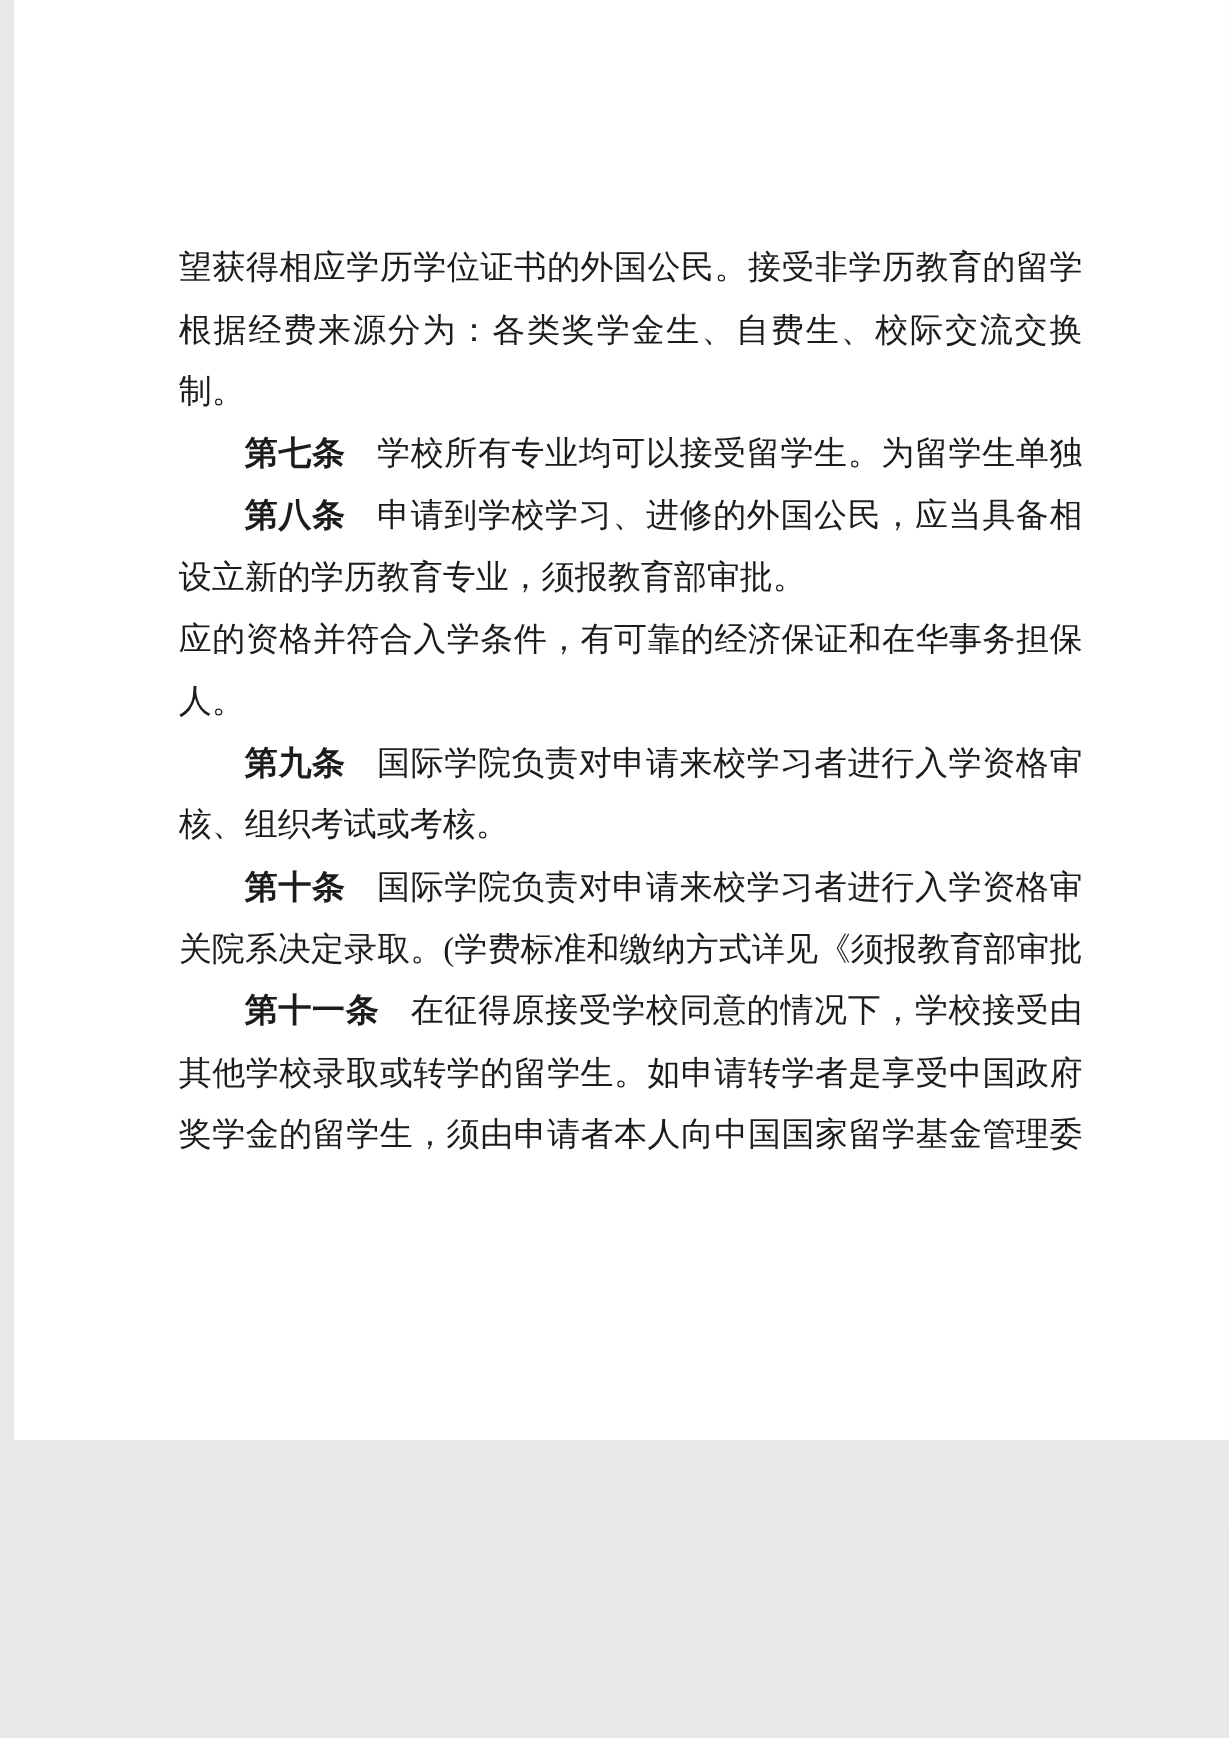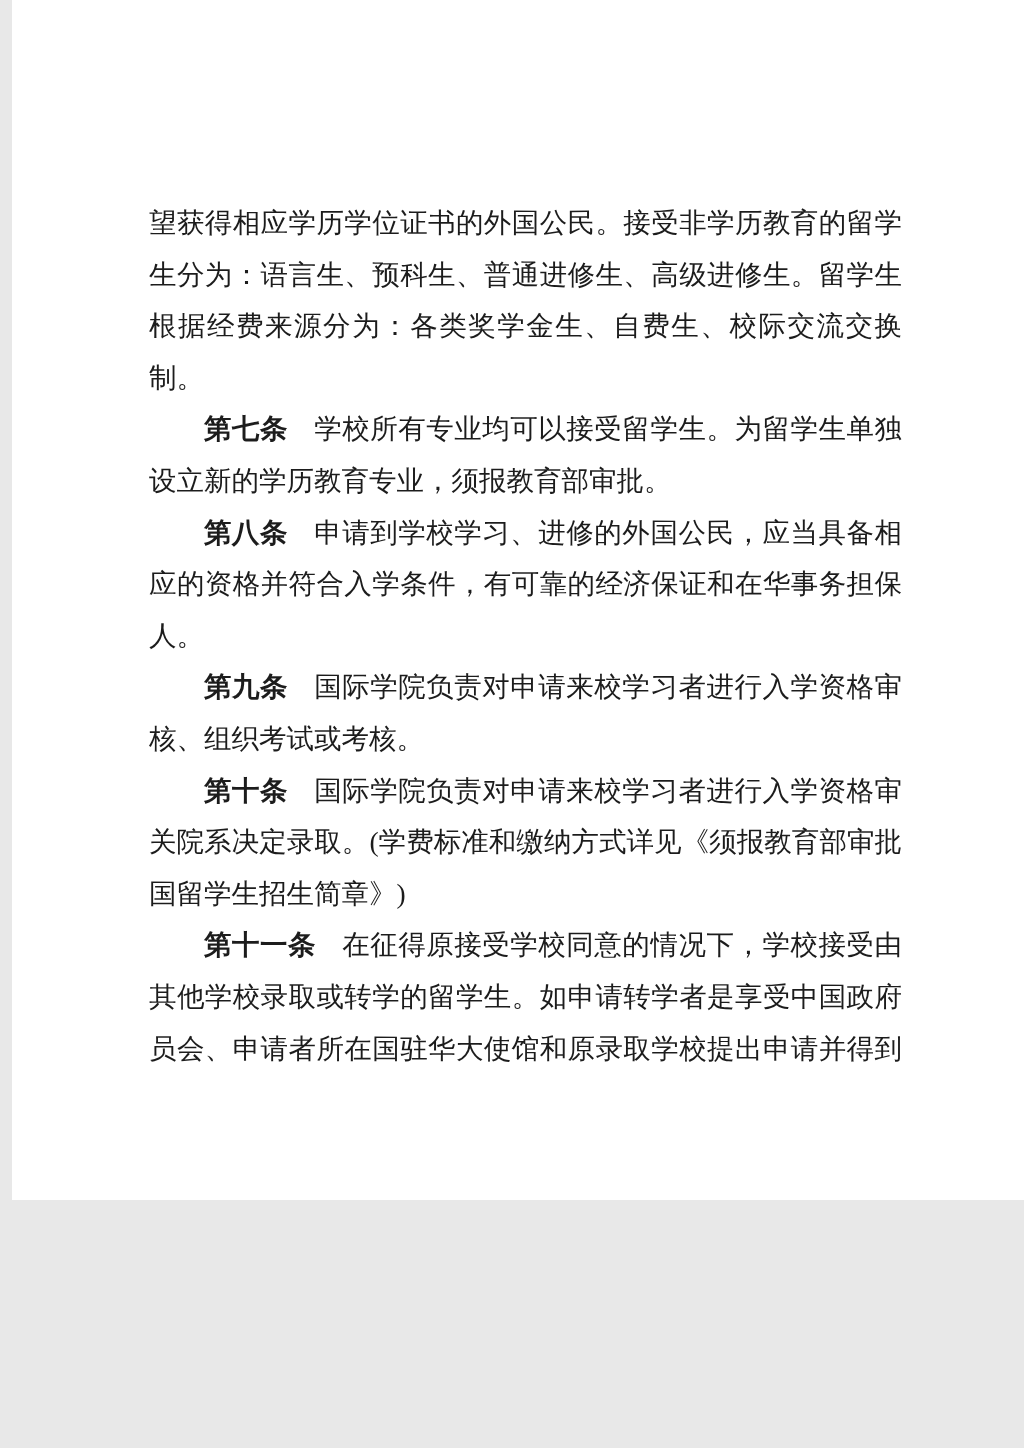--- a/index.html
+++ b/index.html
@@ -58,31 +58,29 @@
     color: #222222;
     font-family: "Liberation Serif", "DejaVu Serif", serif;
   }
 </style>
 </head>
 <body>
 
 <div class="page">
   <div class="textblock">
       <div class="line justify"><span class="run">望获得相应学历学位证书的外国公民。接受非学历教育的留学</span></div>
-      <div class="line justify"><span class="run">生分为：语言生、预科生、普通进修生、高级进修生。留学生</span></div>
       <div class="line justify"><span class="run">根据经费来源分为：各类奖学金生、自费生、校际交流交换生。</span></div>
       <div class="line short"><span class="run">制。</span></div>
       <div class="line justify indent"><span class="run bold">第七条</span><span class="run">学校所有专业均可以接受留学生。为留学生单独</span></div>
+      <div class="line justify indent"><span class="run bold">第八条</span><span class="run">申请到学校学习、进修的外国公民，应当具备相</span></div>
       <div class="line short"><span class="run">设立新的学历教育专业，须报教育部审批。</span></div>
-      <div class="line justify indent"><span class="run bold">第八条</span><span class="run">申请到学校学习、进修的外国公民，应当具备相</span></div>
       <div class="line justify"><span class="run">应的资格并符合入学条件，有可靠的经济保证和在华事务担保</span></div>
       <div class="line short"><span class="run">人。</span></div>
       <div class="line justify indent"><span class="run bold">第九条</span><span class="run">国际学院负责对申请来校学习者进行入学资格审</span></div>
       <div class="line short"><span class="run">核、组织考试或考核。</span></div>
       <div class="line justify indent"><span class="run bold">第十条</span><span class="run">国际学院负责对申请来校学习者进行入学资格审</span></div>
       <div class="line justify"><span class="run">关院系决定录取。(学费标准和缴纳方式详见《须报教育部审批</span></div>
-      <div class="line short"><span class="run">国留学生招生简章》)</span></div>
       <div class="line justify indent"><span class="run bold">第十一条</span><span class="run">在征得原接受学校同意的情况下，学校接受由</span></div>
       <div class="line justify"><span class="run">其他学校录取或转学的留学生。如申请转学者是享受中国政府</span></div>
-      <div class="line justify"><span class="run">员会、申请者所在国驻华大使馆和原录取学校提出申请并得到</span></div>
+      <div class="line justify"><span class="run">奖学金的留学生，须由申请者本人向中国国家留学基金管理委</span></div>
     </div>
   <div class="pagenum">—4—</div>
 </div>
 
 </body></html>

